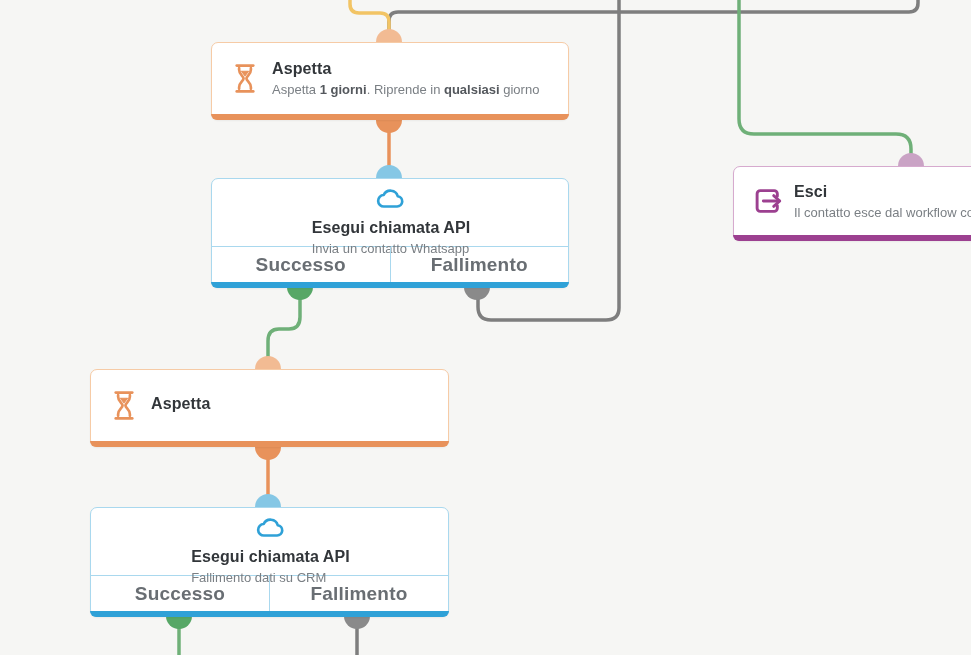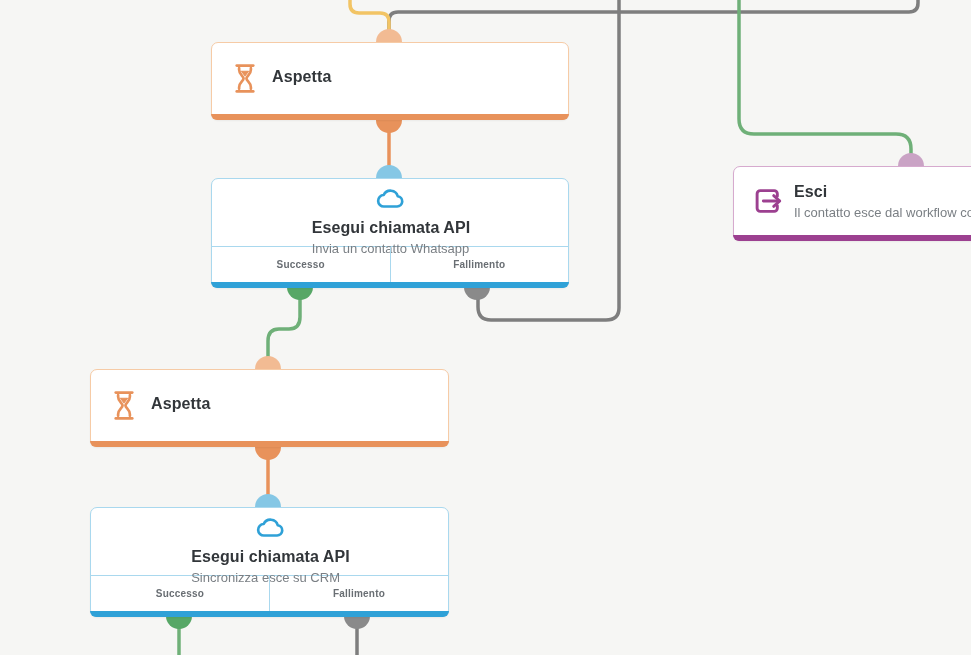--- a/index.html
+++ b/index.html
@@ -35,21 +35,21 @@
   .wait .card-body{height:71px;}
   .api .card-body{height:67px;flex-direction:column;}
   .exit-node .card-body{height:68px;}
   .icon-box{flex:0 0 40px;display:flex;align-items:center;}
   .texts{min-width:0;}
   .title{font-size:16px;font-weight:700;color:var(--title_color);letter-spacing:.1px;margin-bottom:4px;white-space:nowrap;}
   .desc{font-size:13px;color:var(--desc_color);white-space:nowrap;}
   .desc b{color:var(--desc_bold);font-weight:700;}
   .branch-row{display:flex;border-top:1px solid var(--blue_light);height:35px;}
   .branch-cell{flex:1;display:flex;align-items:center;justify-content:center;
-    font-size:10px;font-weight:700;color:var(--branch_color);letter-spacing:.2px;text-align:center;}
+    font-size:19px;font-weight:700;color:var(--branch_color);letter-spacing:.2px;text-align:center;}
   .branch-cell.first{border-right:1px solid var(--blue_light);}
   .bar{height:6px;border-radius:0 0 6px 6px;margin:0 -1px -1px -1px;}
   .orange-bar{background:var(--orange);}
   .blue-bar{background:var(--blue);}
   .purple-bar{background:var(--purple);}
 
   
   #node-wait-1{left:211px;top:42px;width:356px;}
   #node-api-1{left:211px;top:178px;width:356px;}
   #node-exit{left:733px;top:166px;width:356px;}
@@ -91,20 +91,21 @@
         <svg width="26" height="31" viewBox="0 0 24 30" fill="none" stroke="var(--orange)" stroke-width="2.6" stroke-linecap="round" stroke-linejoin="round">
           <path d="M4 2.5 H20"></path>
           <path d="M4 27.5 H20"></path>
           <path d="M6.3 5 v1.5 c0 4.8 4.3 6 4.3 8.5 s-4.3 3.7 -4.3 8.5 V25"></path>
           <path d="M17.7 5 v1.5 c0 4.8 -4.3 6 -4.3 8.5 s4.3 3.7 4.3 8.5 V25"></path>
           <path d="M8.6 8 h6.8 l-3.4 4.4 z" fill="var(--orange)" stroke-width="1"></path>
         </svg>
       </span>
       <div class="texts">
         <div class="title">Aspetta</div>
+        <div class="desc"><span>Aspetta </span><b>1 giorni</b><span>. Riprende in </span><b>qualsiasi</b><span> giorno</span></div>
       </div>
     </div>
     <div class="bar orange-bar"></div>
   </div>
 
   <div class="card api blue-card" id="node-api-1">
     <div class="card-body">
       <span class="icon-box">
         <svg width="30" height="22" viewBox="0 0 28 20" fill="none" stroke="var(--blue)" stroke-width="2.5" stroke-linecap="round" stroke-linejoin="round">
           <path d="M7.5 17 h12.2 a4.8 4.8 0 0 0 0.6 -9.56 A7 7 0 0 0 7.2 6.3 A5.35 5.35 0 0 0 7.5 17 z"></path>
@@ -159,21 +160,21 @@
 
   <div class="card api blue-card" id="node-api-2">
     <div class="card-body">
       <span class="icon-box">
         <svg width="30" height="22" viewBox="0 0 28 20" fill="none" stroke="var(--blue)" stroke-width="2.5" stroke-linecap="round" stroke-linejoin="round">
           <path d="M7.5 17 h12.2 a4.8 4.8 0 0 0 0.6 -9.56 A7 7 0 0 0 7.2 6.3 A5.35 5.35 0 0 0 7.5 17 z"></path>
         </svg>
       </span>
       <div class="texts">
         <div class="title">Esegui chiamata API</div>
-        <div class="desc">Sincronizza esce su CRM</div>
+        <div class="desc">Fallimento dati su CRM</div>
       </div>
     </div>
     <div class="branch-row">
       <div class="branch-cell first">Successo</div>
       <div class="branch-cell">Fallimento</div>
     </div>
     <div class="bar blue-bar"></div>
   </div>
 
 </div>

